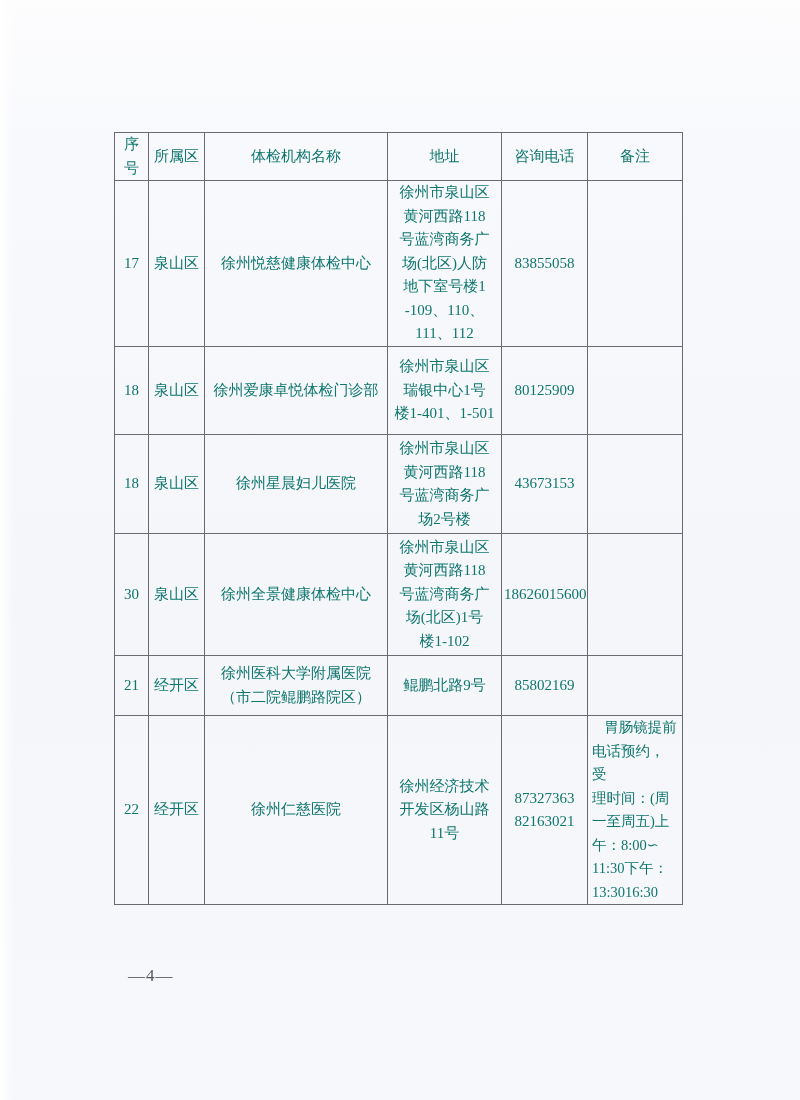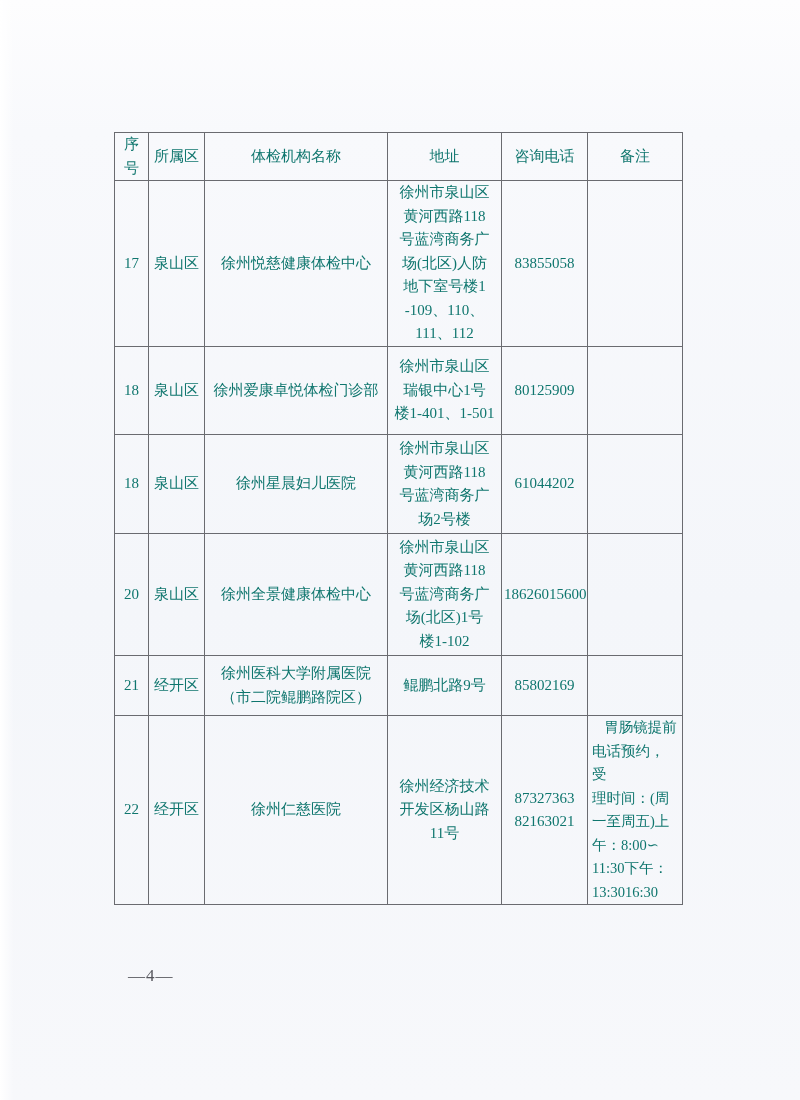--- a/index.html
+++ b/index.html
@@ -125,25 +125,25 @@
       <td class="note-cell"></td>
     </tr>
     <tr class="r19">
       <td>18</td>
       <td>泉山区</td>
       <td>徐州星晨妇儿医院</td>
       <td>徐州市泉山区
 黄河西路118
 号蓝湾商务广
 场2号楼</td>
-      <td>61044202</td>
+      <td>43673153</td>
       <td class="note-cell"></td>
     </tr>
     <tr class="r20">
-      <td>20</td>
+      <td>30</td>
       <td>泉山区</td>
       <td>徐州全景健康体检中心</td>
       <td>徐州市泉山区
 黄河西路118
 号蓝湾商务广
 场(北区)1号
 楼1-102</td>
       <td>18626015600</td>
       <td class="note-cell"></td>
     </tr>

